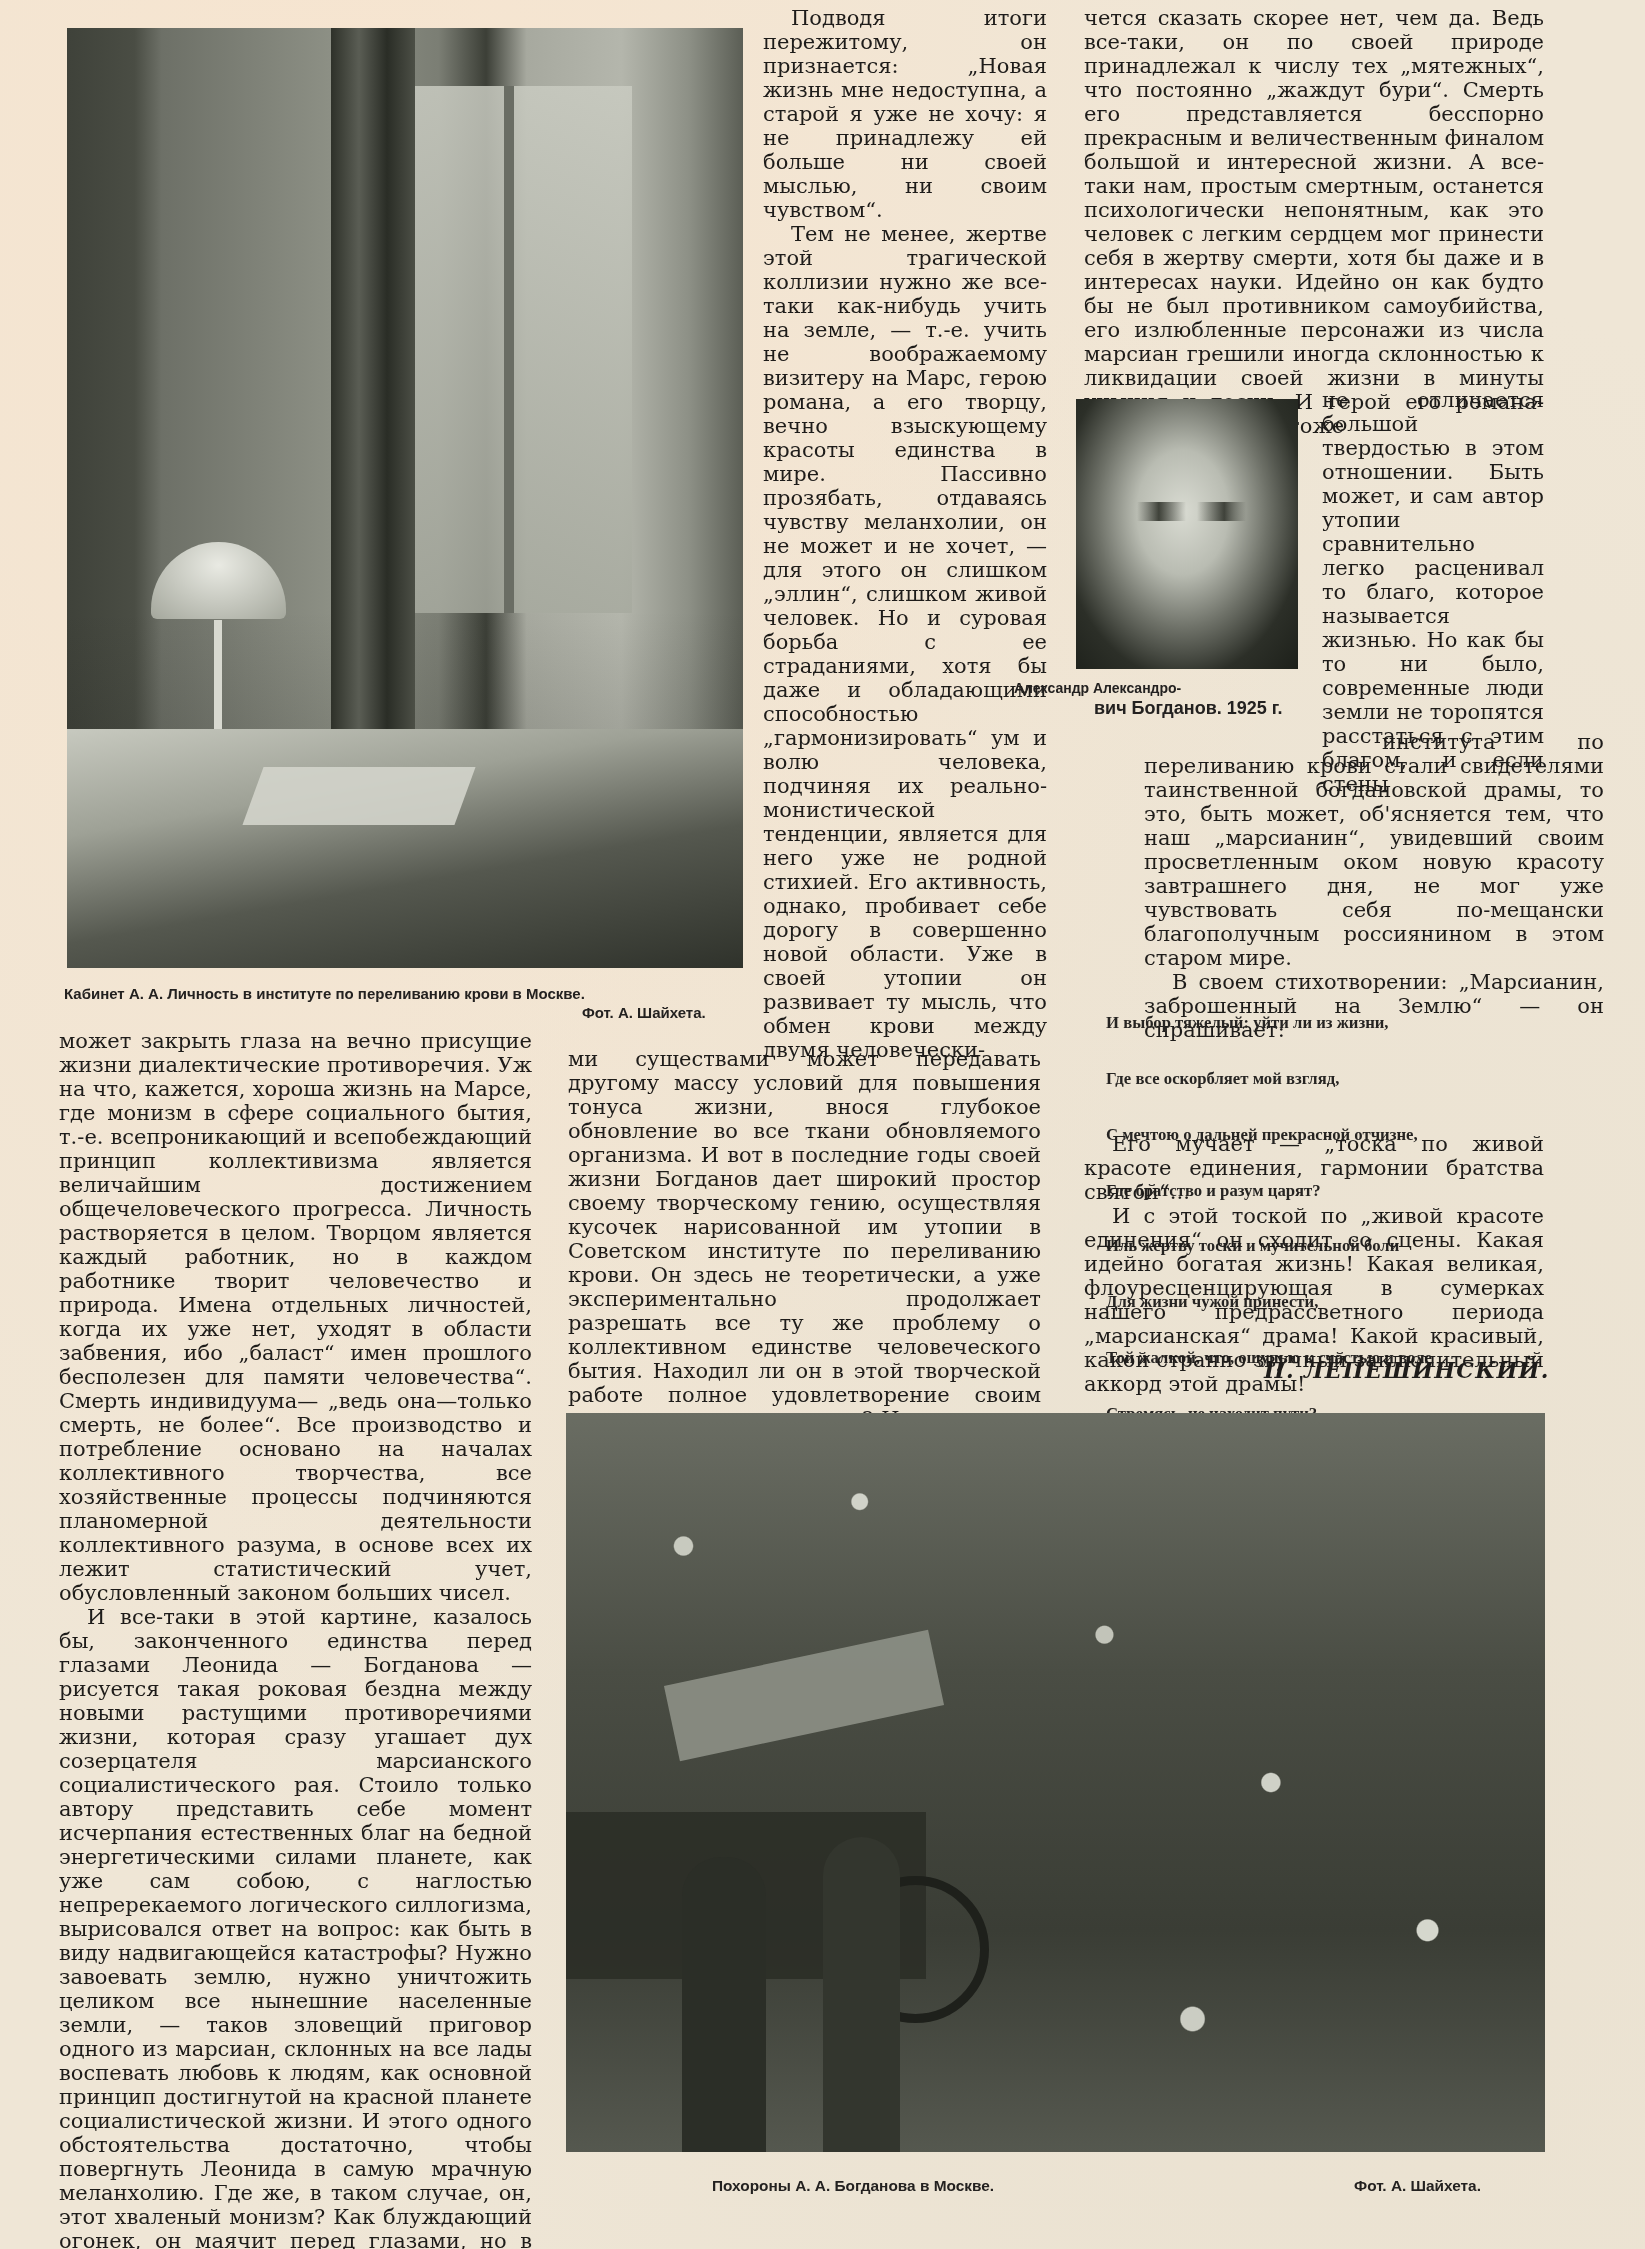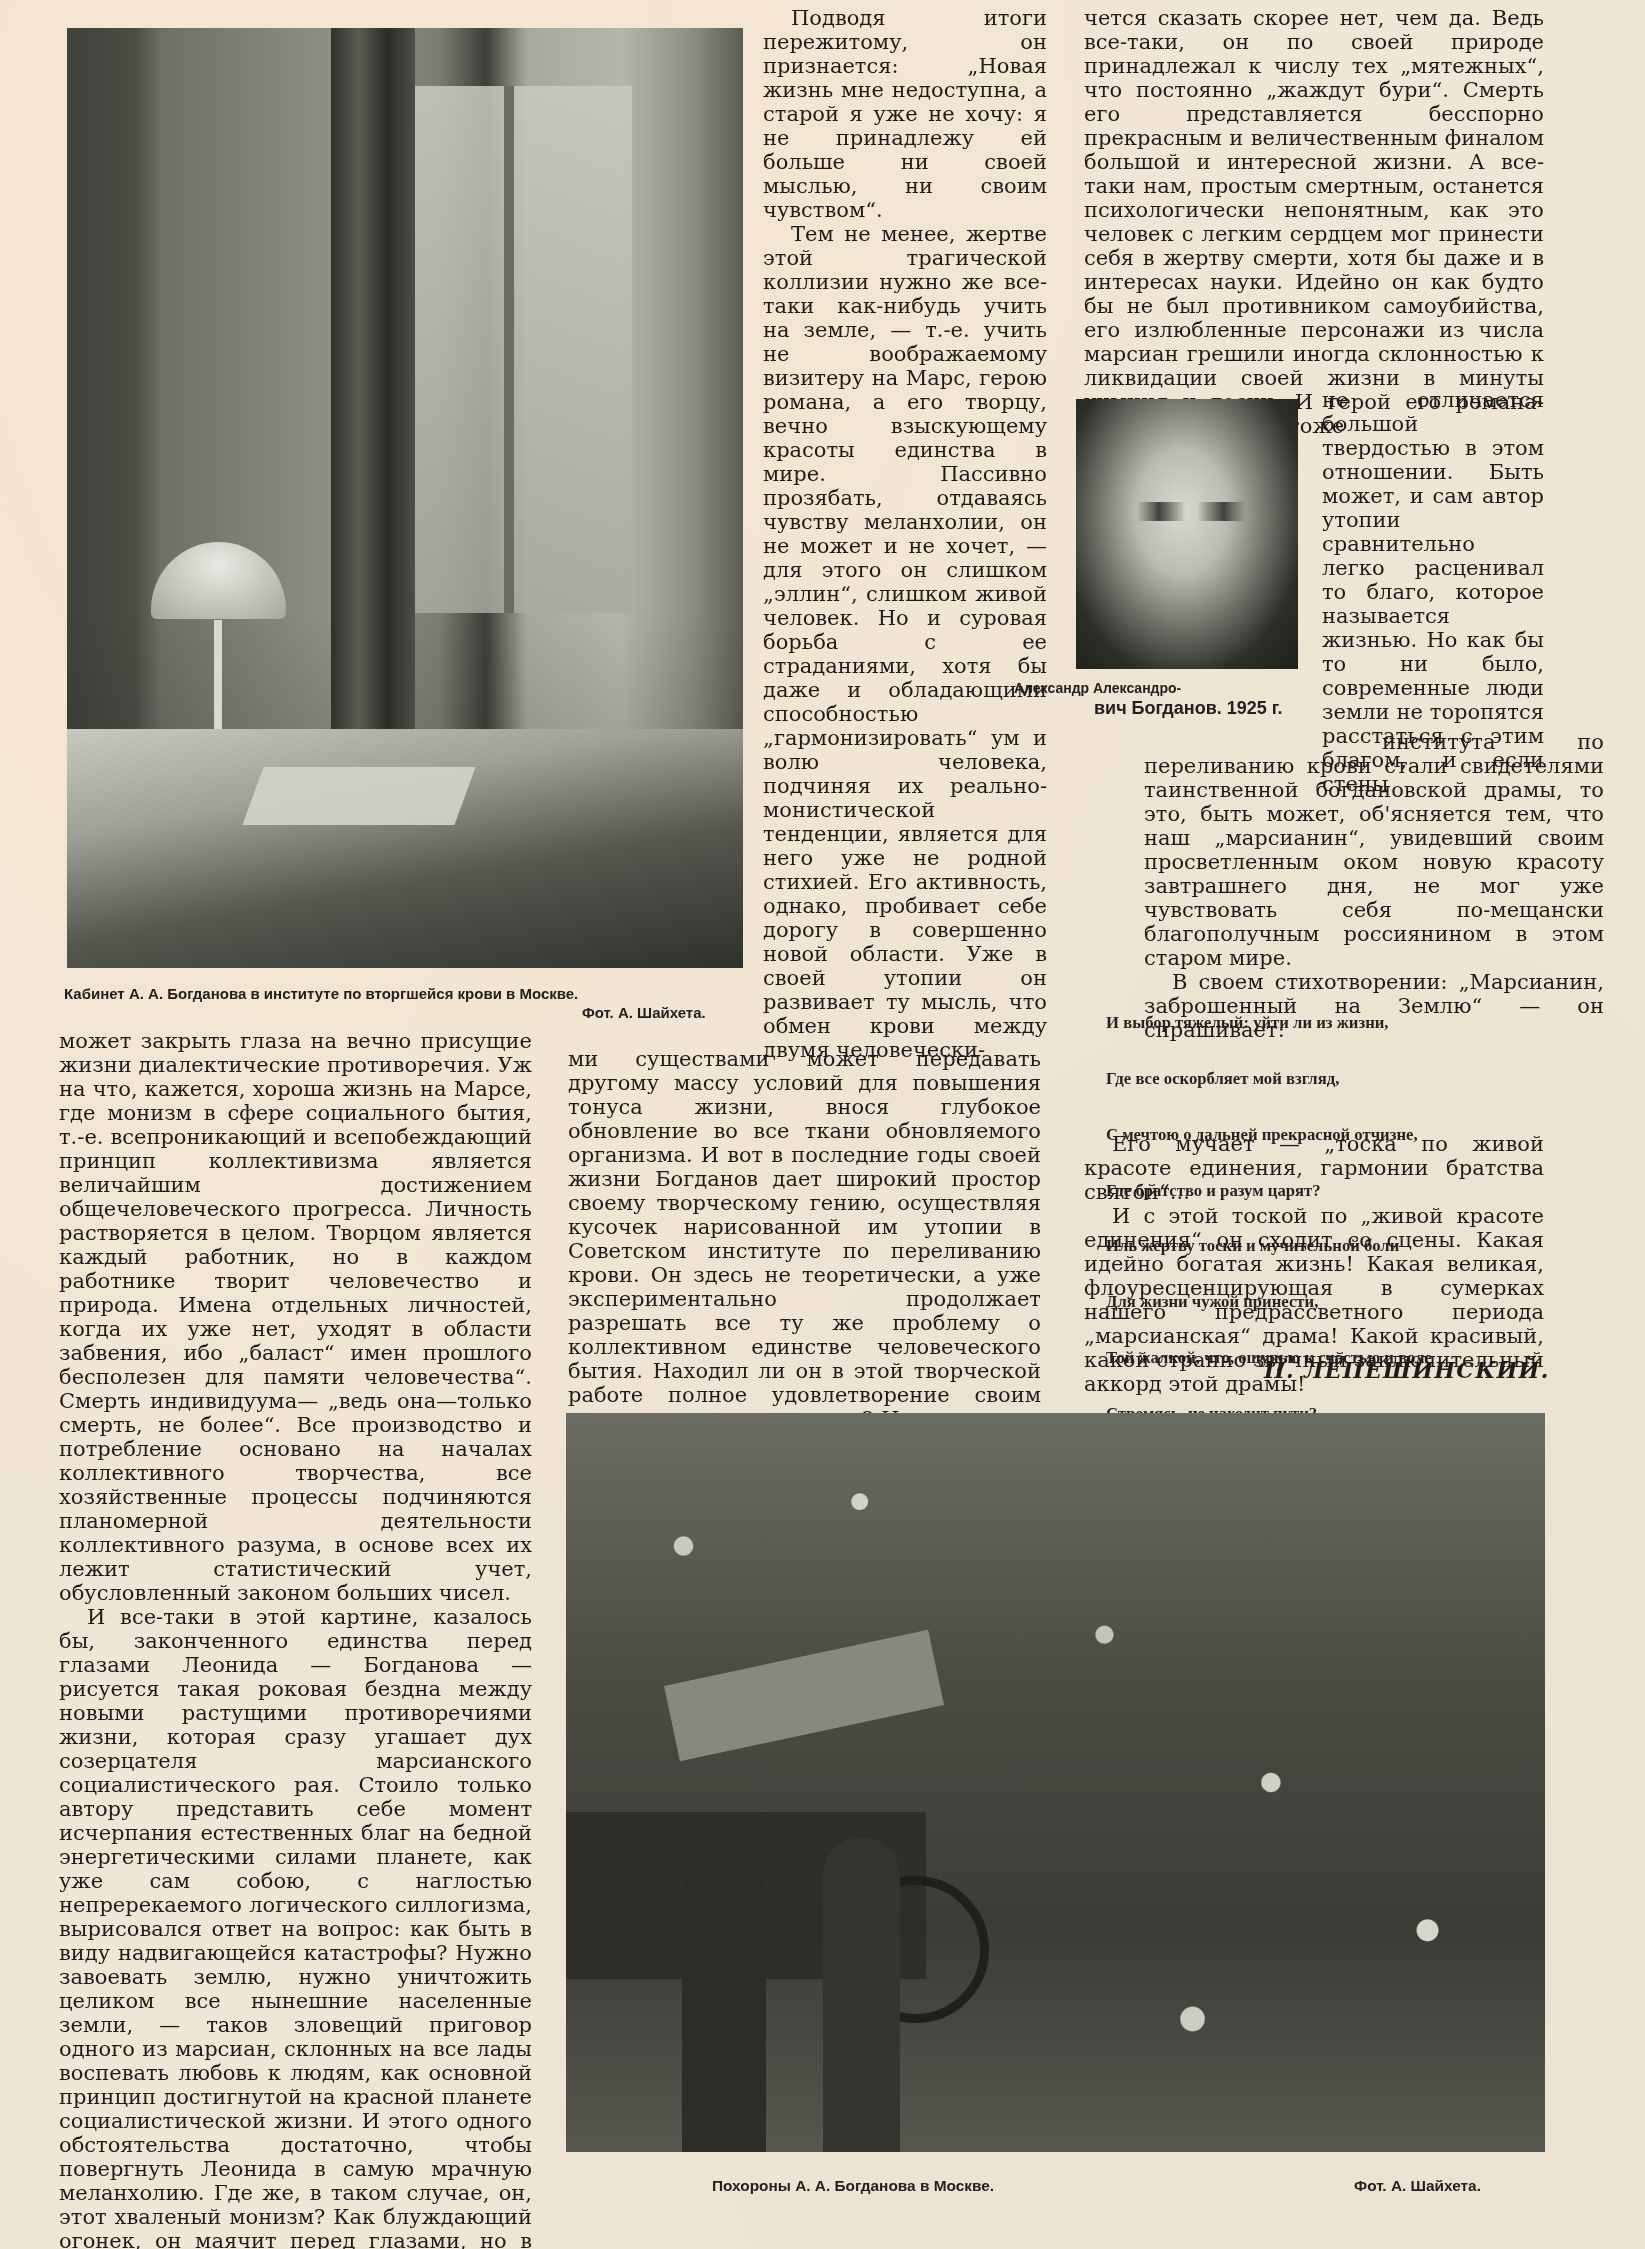--- a/index.html
+++ b/index.html
@@ -35,21 +35,21 @@
   <div class="abs" style="left:334px; top:58px; width:231px; height:527px; background:linear-gradient(180deg,#c9cbc1,#a7aa9f); opacity:.85;"></div>
   <div class="abs" style="left:437px; top:58px; width:10.3px; height:527px; background:#6a6d64;"></div>
   <div class="abs" style="left:264px; top:0; width:84px; height:739px; background:linear-gradient(90deg,#2e3129,#5a5d54,#2a2d26,#4c4f46);"></div>
 
   <div class="abs" style="left:84px; top:514px; width:135px; height:77px; border-radius:71px 71px 6.4px 6.4px; background:radial-gradient(ellipse at 50% 30%, #e9eae3, #a4a79c);"></div>
   <div class="abs" style="left:147px; top:592px; width:7.7px; height:116px; background:#d8d9d0;"></div>
 
   <div class="abs" style="left:0; top:701px; width:676px; height:239px; background:linear-gradient(170deg,#c7c9bf 0,#9ea196 30%,#55584f 60%,#2f322b 100%);"></div>
   <div class="abs" style="left:186px; top:739px; width:212px; height:58px; background:#d3d4cb; transform:skewX(-20deg); opacity:.9;"></div>
 </div>
-<div class="caption" style="left:64px; top:985px;">Кабинет А. А. Богданова в институте по вторгшейся крови в Москве.</div>
+<div class="caption" style="left:64px; top:985px;">Кабинет А. А. Личность в институте по переливанию крови в Москве.</div>
 <div class="caption" style="left:582px; top:1004px;">Фот. А. Шайхета.</div>
 
 <div class="col" style="left:763px; top:6.4px; width:284px;">
   <p>Подводя итоги пережитому, он признается: „Новая жизнь мне недоступна, а старой я уже не хочу: я не принадлежу ей больше ни своей мыслью, ни своим чувством“.</p>
   <p>Тем не менее, жертве этой трагической коллизии нужно же все-таки как-нибудь учить на земле, — т.-е. учить не воображаемому визитеру на Марс, герою романа, а его творцу, вечно взыскующему красоты единства в мире. Пассивно прозябать, отдаваясь чувству меланхолии, он не может и не хочет, — для этого он слишком „эллин“, слишком живой человек. Но и суровая борьба с ее страданиями, хотя бы даже и обладающими способностью „гармонизировать“ ум и волю человека, подчиняя их реально-монистической тенденции, является для него уже не родной стихией. Его активность, однако, пробивает себе дорогу в совершенно новой области. Уже в своей утопии он развивает ту мысль, что обмен крови между двумя человечески-</p>
 </div>
 
 <div class="col" style="left:1084px; top:6.4px; width:460px;">
   <p class="noindent">чется сказать скорее нет, чем да. Ведь все-таки, он по своей природе принадлежал к числу тех „мятежных“, что постоянно „жаждут бури“. Смерть его представляется бесспорно прекрасным и величественным финалом большой и интересной жизни. А все-таки нам, простым смертным, останется психологически непонятным, как это человек с легким сердцем мог принести себя в жертву смерти, хотя бы даже и в интересах науки. Идейно он как будто бы не был противником самоубийства, его излюбленные персонажи из числа марсиан грешили иногда склонностью к ликвидации своей жизни в минуты уныния и тоски. И герой его романа-утопии—Леонид—тоже</p>
 </div>

